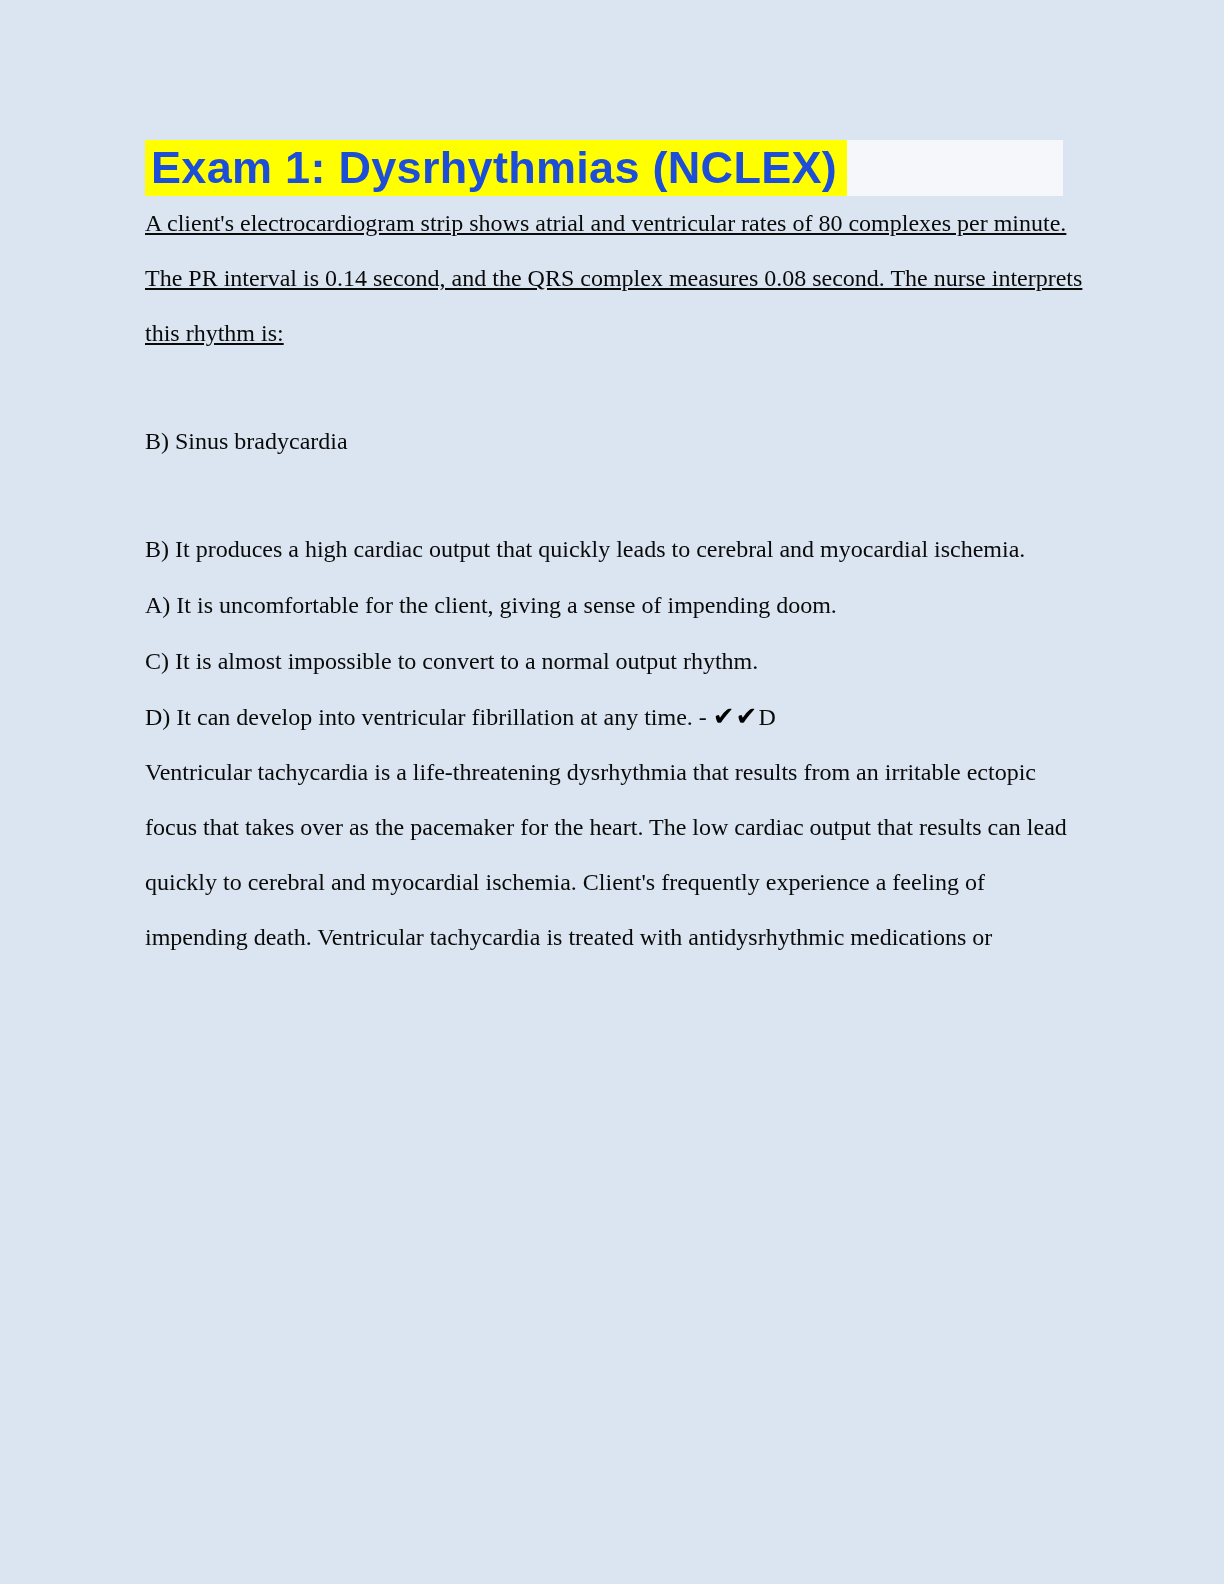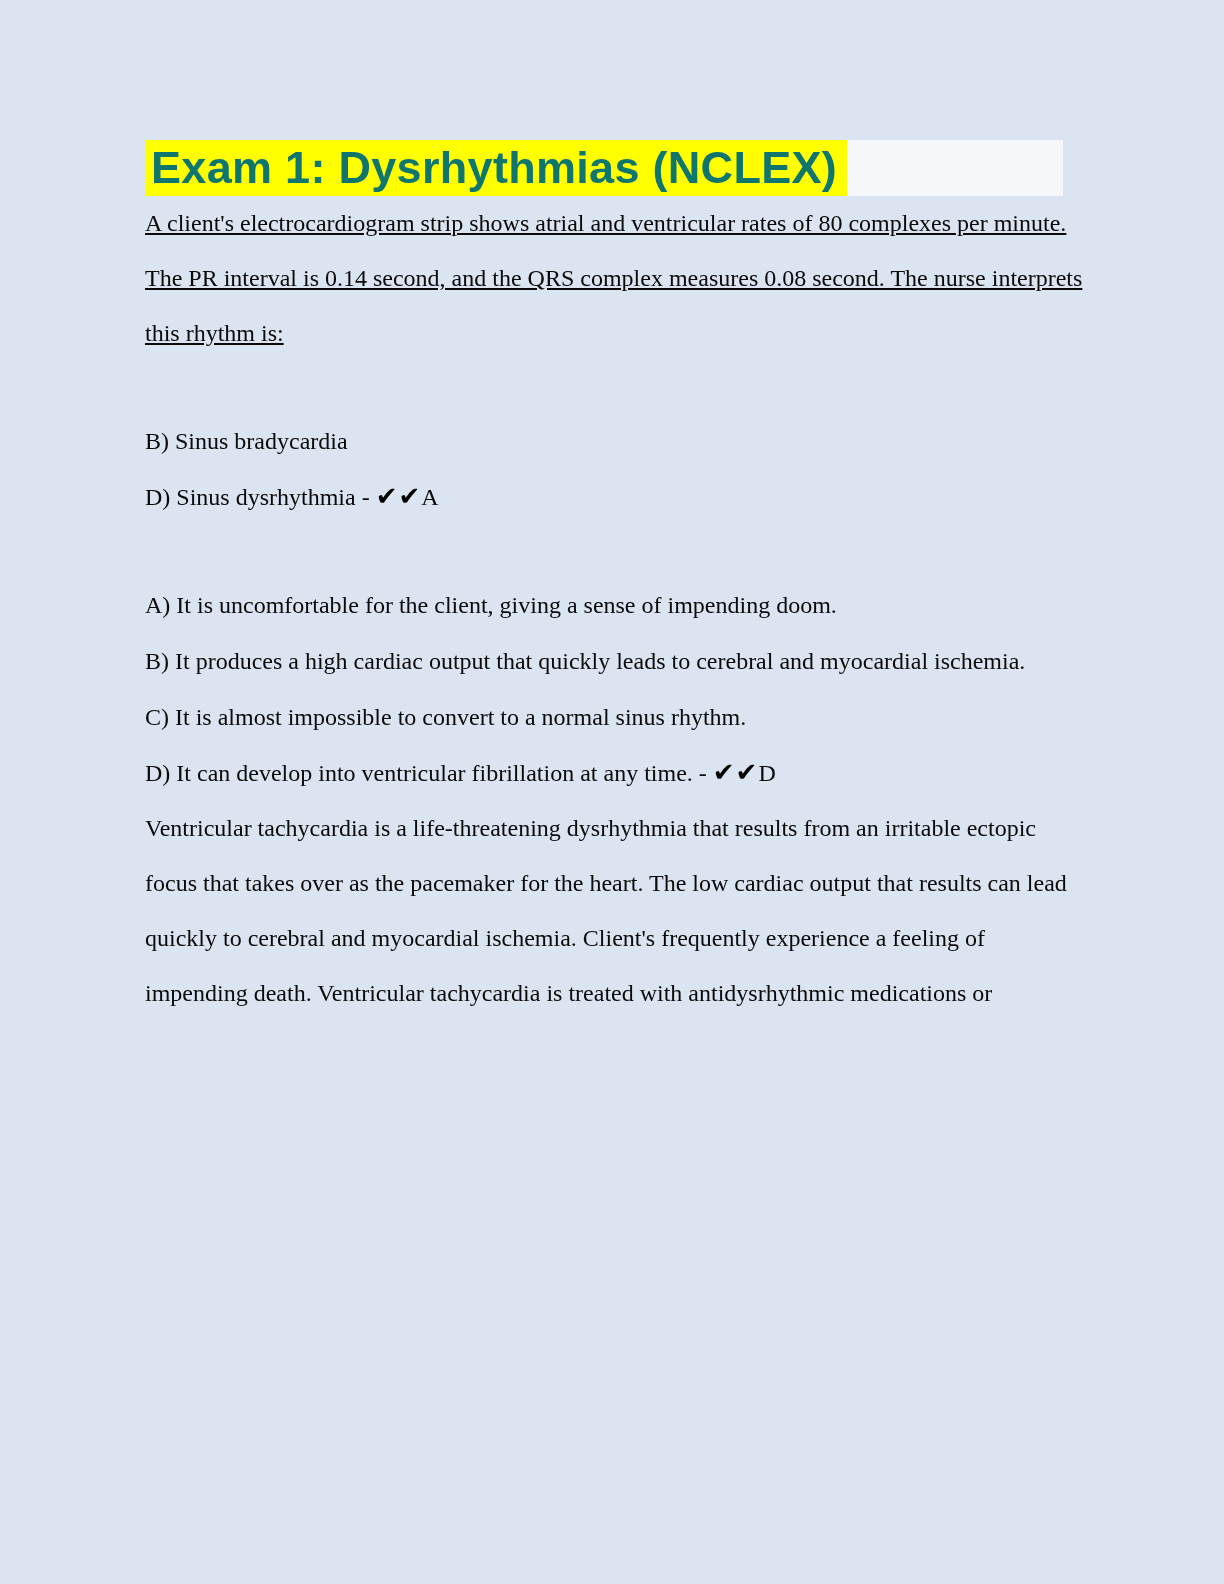--- a/index.html
+++ b/index.html
@@ -20,21 +20,21 @@
   .title-row {
     display: flex;
     align-items: stretch;
     margin: 0;
     padding-top: 140px;
     font-weight: normal;
   }
   .title-highlight {
     display: inline-block;
     background: #ffff00;
-    color: #0f766e;
+    color: #1d4ed8;
     font-family: "Liberation Sans", sans-serif;
     font-weight: 700;
     font-size: 45px;
     line-height: 56px;
     padding: 0 10px 0 6px;
     letter-spacing: 0.3px;
     white-space: nowrap;
   }
   .title-trailing {
     display: inline-block;
@@ -70,27 +70,26 @@
 
     <h1 class="title-row">
         <span class="title-highlight">Exam 1: Dysrhythmias (NCLEX)</span>
         <span class="title-trailing"></span>
       </h1>
 
     <p class="bodytext stem stem-q1">A client's electrocardiogram strip shows atrial and ventricular rates of 80 complexes per minute. The PR interval is 0.14 second, and the QRS complex measures 0.08 second. The nurse interprets this rhythm is:</p>
 
     <div class="options-block">
       <p class="bodytext option"><span>B) Sinus bradycardia</span><span class="answer-marker"></span><span></span></p>
-      <p class="bodytext option"><span>D) Sinus dysrhythmia - </span><span class="answer-marker">✔✔</span><span>A</span></p>
     </div>
 
 
     <div class="options-block">
+      <p class="bodytext option"><span>B) It produces a high cardiac output that quickly leads to cerebral and myocardial ischemia.</span><span class="answer-marker"></span><span></span></p>
       <p class="bodytext option"><span>A) It is uncomfortable for the client, giving a sense of impending doom.</span><span class="answer-marker"></span><span></span></p>
-      <p class="bodytext option"><span>B) It produces a high cardiac output that quickly leads to cerebral and myocardial ischemia.</span><span class="answer-marker"></span><span></span></p>
-      <p class="bodytext option"><span>C) It is almost impossible to convert to a normal sinus rhythm.</span><span class="answer-marker"></span><span></span></p>
+      <p class="bodytext option"><span>C) It is almost impossible to convert to a normal output rhythm.</span><span class="answer-marker"></span><span></span></p>
       <p class="bodytext option"><span>D) It can develop into ventricular fibrillation at any time. - </span><span class="answer-marker">✔✔</span><span>D</span></p>
     </div>
 
     <p class="bodytext rationale">Ventricular tachycardia is a life-threatening dysrhythmia that results from an irritable ectopic focus that takes over as the pacemaker for the heart. The low cardiac output that results can lead quickly to cerebral and myocardial ischemia. Client's frequently experience a feeling of impending death. Ventricular tachycardia is treated with antidysrhythmic medications or</p>
 
   </div>
 </div>
 
 </body></html>

